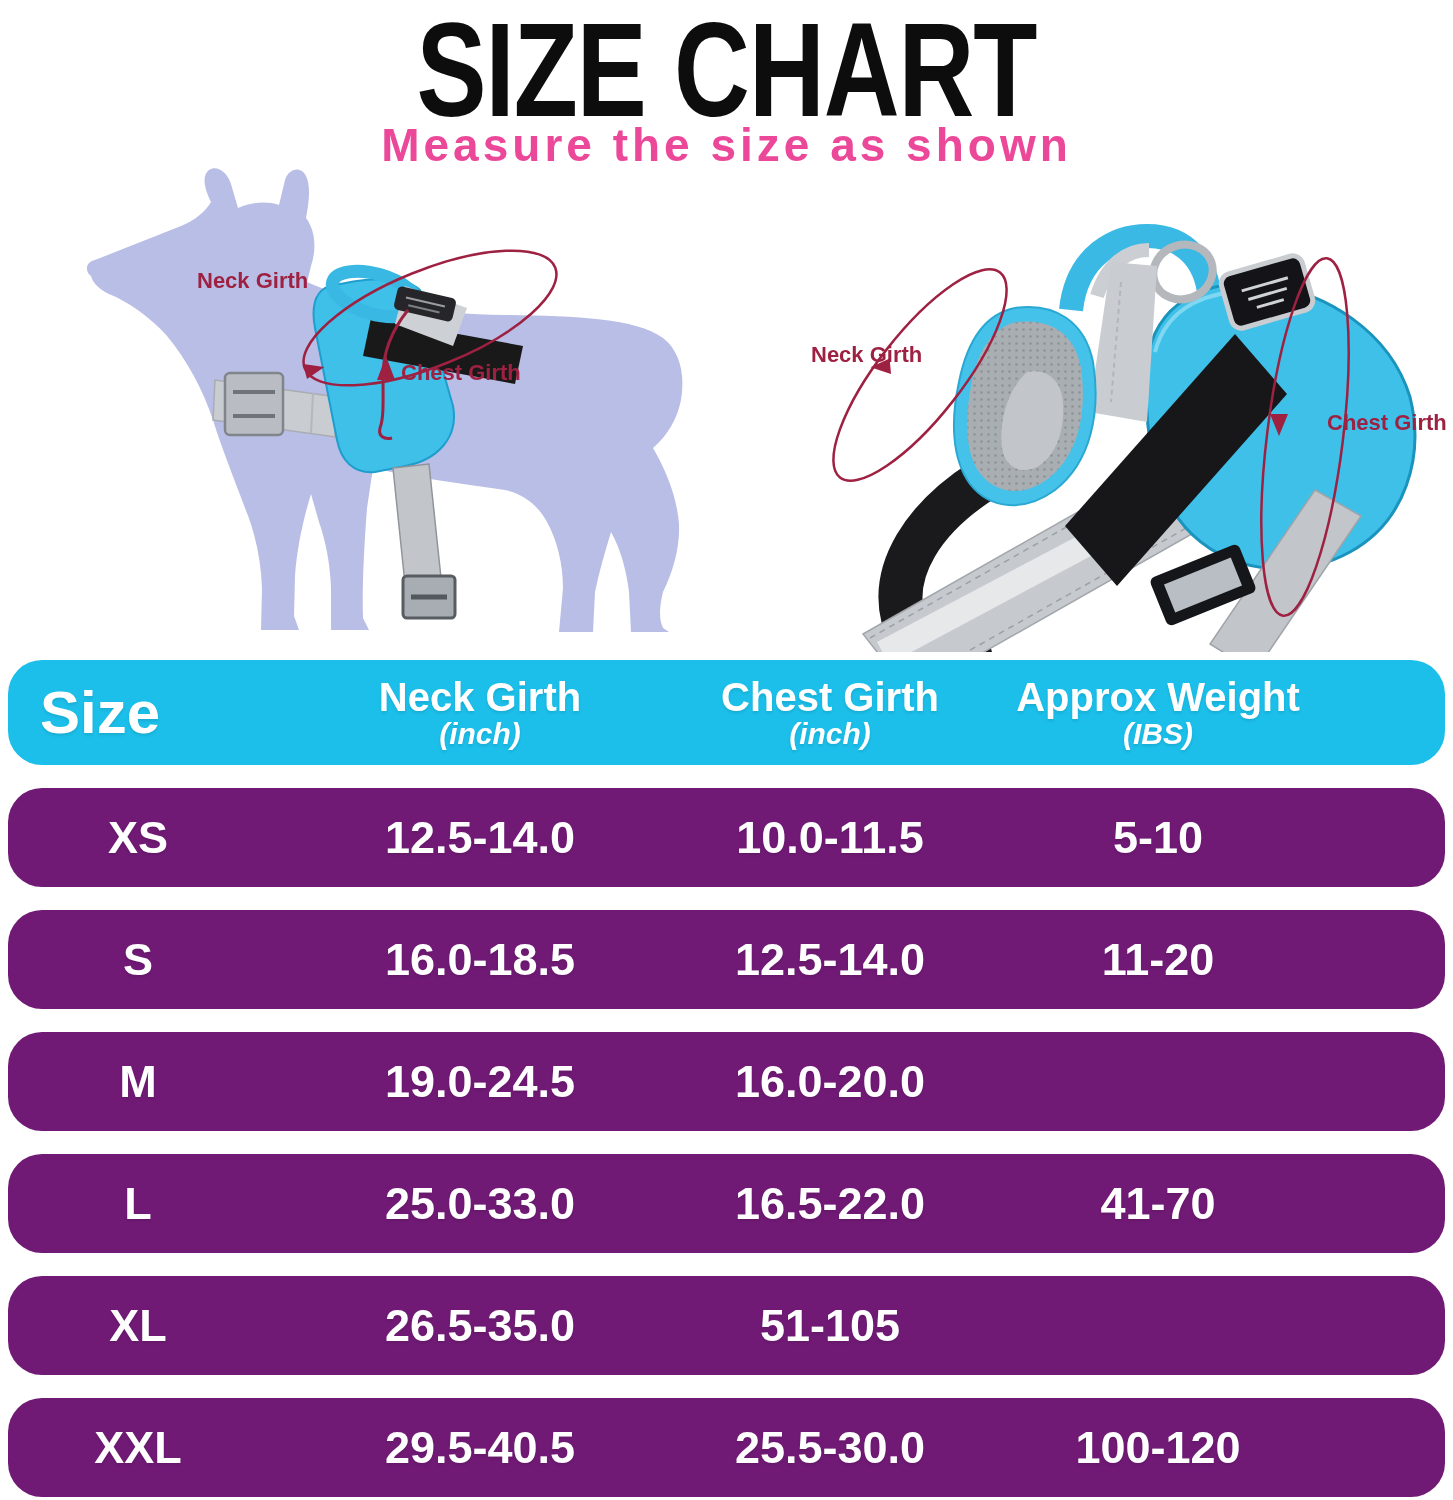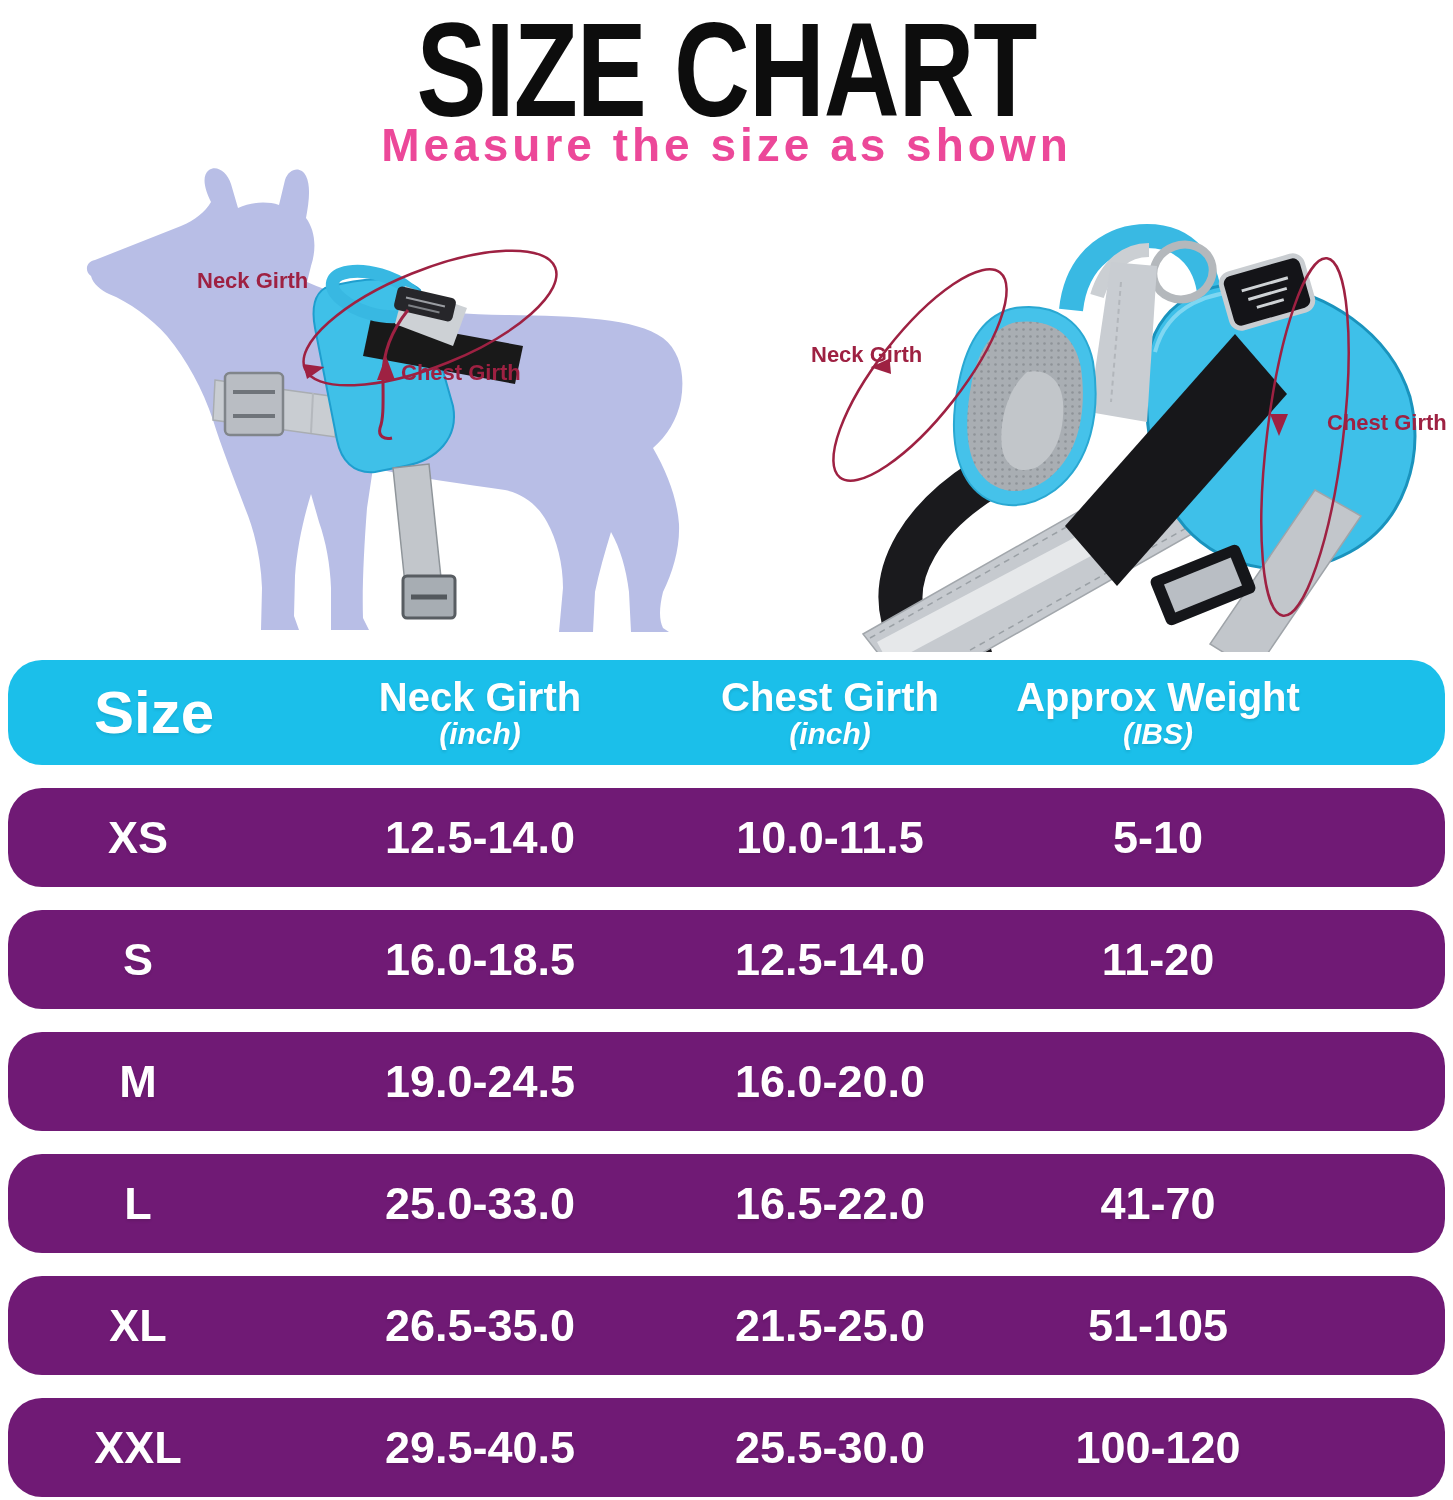--- a/index.html
+++ b/index.html
@@ -19,21 +19,21 @@
   .redlabel{font-weight:bold;font-size:22px;fill:#9e2142;}
 
   .sizetable{position:absolute;left:8px;top:660px;width:1437px;
              display:flex;flex-direction:column;gap:23px;}
   .trow{display:grid;grid-template-columns:260px 424px 276px 380px 1fr;
         align-items:center;border-radius:34px;background:#701a75;height:99px;
         color:#fff;}
   .trow.head{background:#1bbfea;height:105px;}
   .cell{text-align:center;font-weight:700;font-size:45px;
         text-shadow:0 2px 3px rgba(0,0,0,0.10);}
-  .head .size-h{font-size:60px;text-align:center;padding-left:32px;}
+  .head .size-h{font-size:60px;text-align:left;padding-left:32px;}
   .head .main{font-size:40px;line-height:1.05;}
   .head .sub{font-size:30px;line-height:1.05;font-style:italic;}
 </style>
 </head>
 <body>
 
 <div id="canvas">
 
   <div class="title">SIZE CHART</div>
   <div class="subtitle">Measure the size as shown</div>
@@ -203,21 +203,20 @@
     <div class="trow">
       <div class="cell">L</div>
       <div class="cell">25.0-33.0</div>
       <div class="cell">16.5-22.0</div>
       <div class="cell">41-70</div>
       <div></div>
     </div>
     <div class="trow">
       <div class="cell">XL</div>
       <div class="cell">26.5-35.0</div>
-      <div class="cell">21.5-25.0</div>
       <div class="cell">51-105</div>
       <div></div>
     </div>
     <div class="trow">
       <div class="cell">XXL</div>
       <div class="cell">29.5-40.5</div>
       <div class="cell">25.5-30.0</div>
       <div class="cell">100-120</div>
       <div></div>
     </div>

